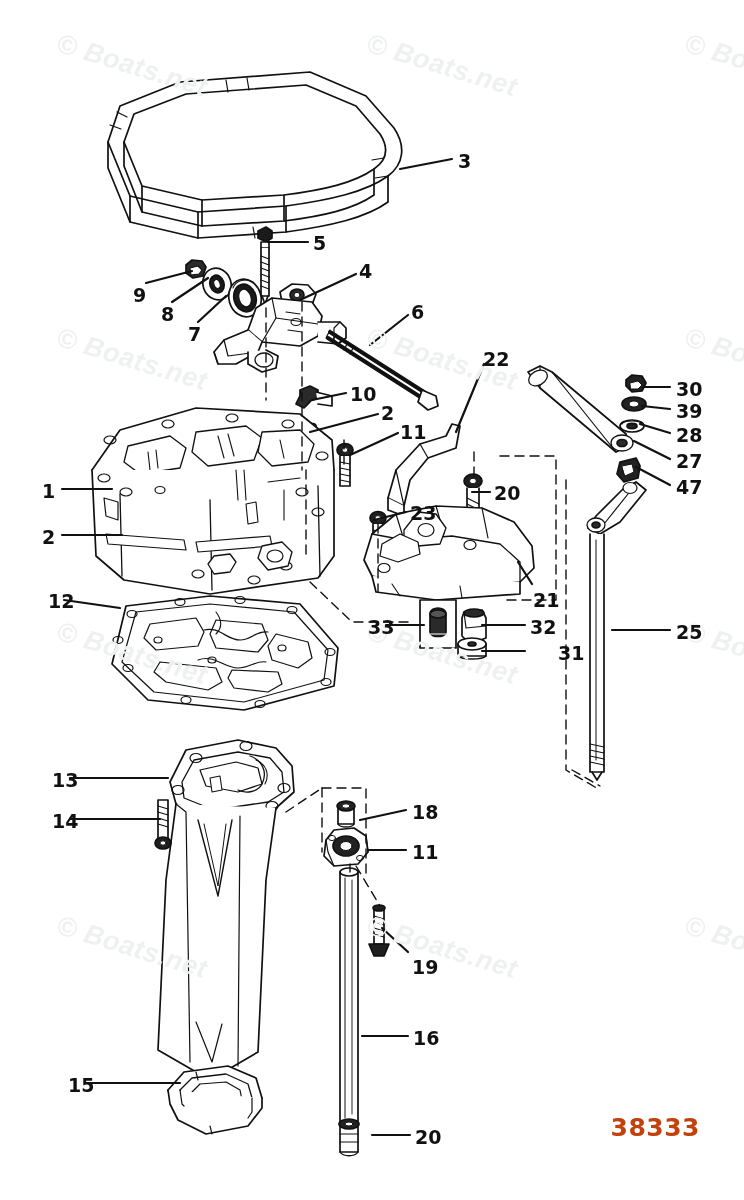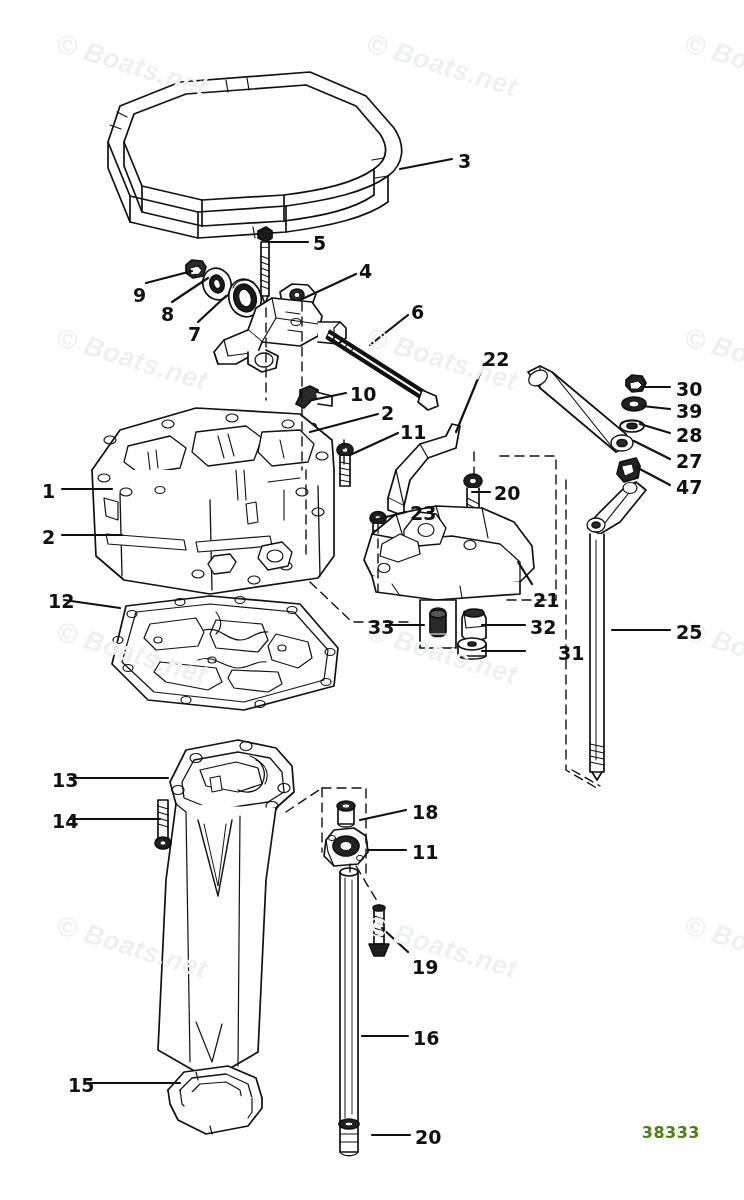--- a/index.html
+++ b/index.html
@@ -34,23 +34,23 @@
     color:#111;
     line-height:1;
     white-space:nowrap;
     user-select:none;
   }
   #diagram-code{
     position:absolute;
     right:44px;bottom:58px;
     font-family:"DejaVu Sans", sans-serif;
     font-weight:700;
-    font-size:16px;
+    font-size:25px;
     letter-spacing:0.5px;
-    color:#4d7c0f;
+    color:#c2410c;
   }
 </style>
 </head>
 <body>
 
 <div id="stage">
 
   <svg width="744" height="1200" viewBox="0 0 744 1200" xmlns="http://www.w3.org/2000/svg">
     <g fill="none" stroke="#111" stroke-width="1.7" stroke-linecap="round" stroke-linejoin="round">
 

